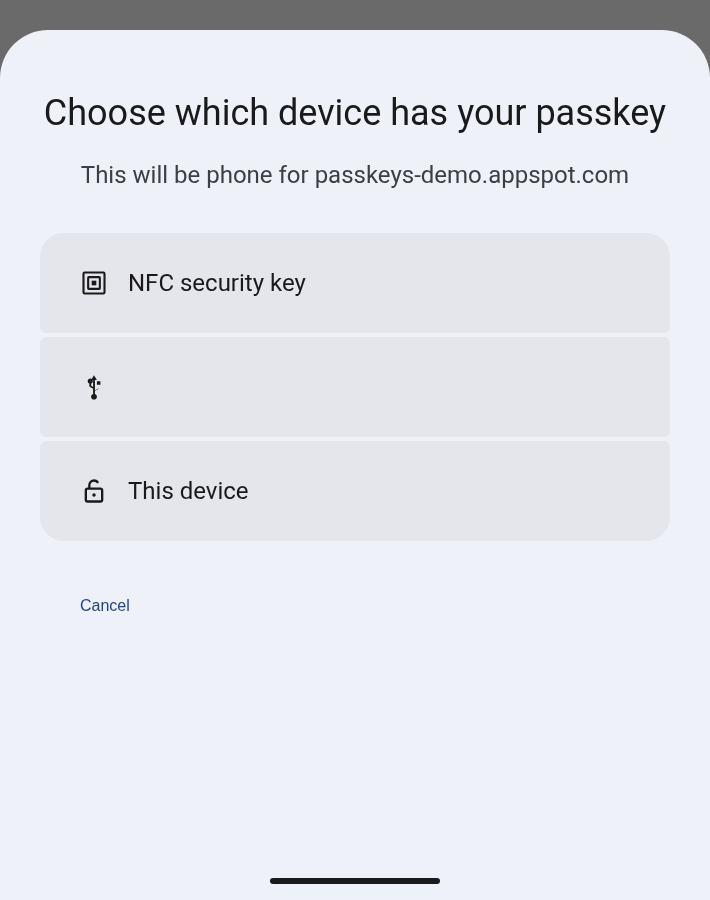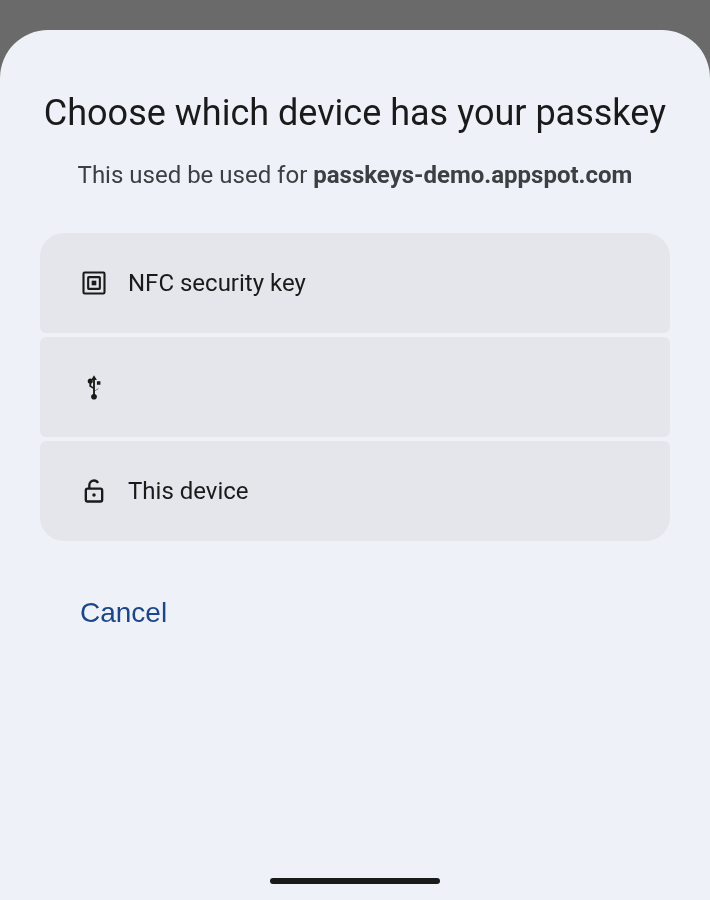--- a/index.html
+++ b/index.html
@@ -41,21 +41,21 @@
     
     .subtitle {
       font-size: 24px;
       color: #3c4043;
       text-align: center;
       margin-bottom: 44px;
       font-weight: 400;
     }
     
     .subtitle-bold {
-      font-weight: 700;
+      font-weight: 400;
     }
     
     .options-list {
       display: flex;
       flex-direction: column;
       gap: 4px;
     }
     
     .option-item {
       background: #e5e5ec;
@@ -95,21 +95,21 @@
     
     .option-label {
       font-size: 24px;
       color: #1a1a1a;
       font-weight: 400;
     }
     
     .cancel-button {
       margin-top: 56px;
       padding: 0 40px;
-      font-size: 28px;
+      font-size: 16px;
       color: #1b4688;
       font-weight: 500;
       background: none;
       border: none;
       cursor: pointer;
       text-align: left;
       align-self: flex-start;
     }
     
     .home-indicator {
@@ -123,21 +123,21 @@
       border-radius: 3px;
     }
   </style>
 </head>
 <body>
 
 <div class="sheet">
   <h1 class="title">Choose which device has your passkey</h1>
 
   <p class="subtitle">
-    <span>This used be used for </span><span class="subtitle-bold">passkeys-demo.appspot.com</span>
+    <span>This will be phone for </span><span class="subtitle-bold">passkeys-demo.appspot.com</span>
   </p>
 
   <div class="options-list">
 
     <div class="option-item">
       <span class="option-icon">
         <svg viewBox="0 0 24 24" fill="none" stroke="#1a1a1a" stroke-width="1.8">
           <rect x="3" y="3" width="18" height="18" rx="1"></rect>
           <rect x="7" y="7" width="10" height="10" rx="0.5"></rect>
           <rect x="10" y="10" width="4" height="4" fill="#1a1a1a" stroke="none"></rect>

